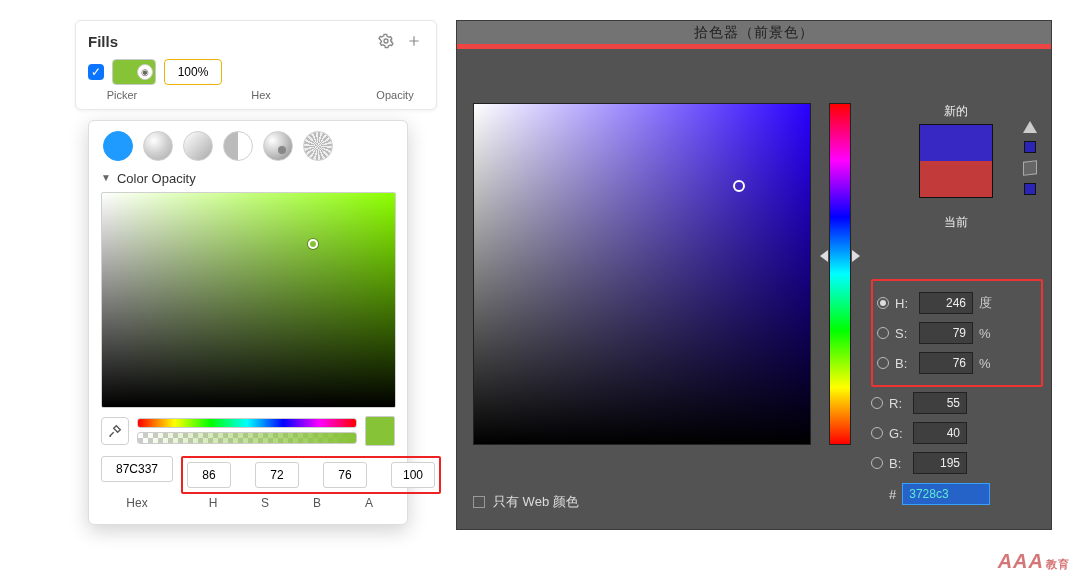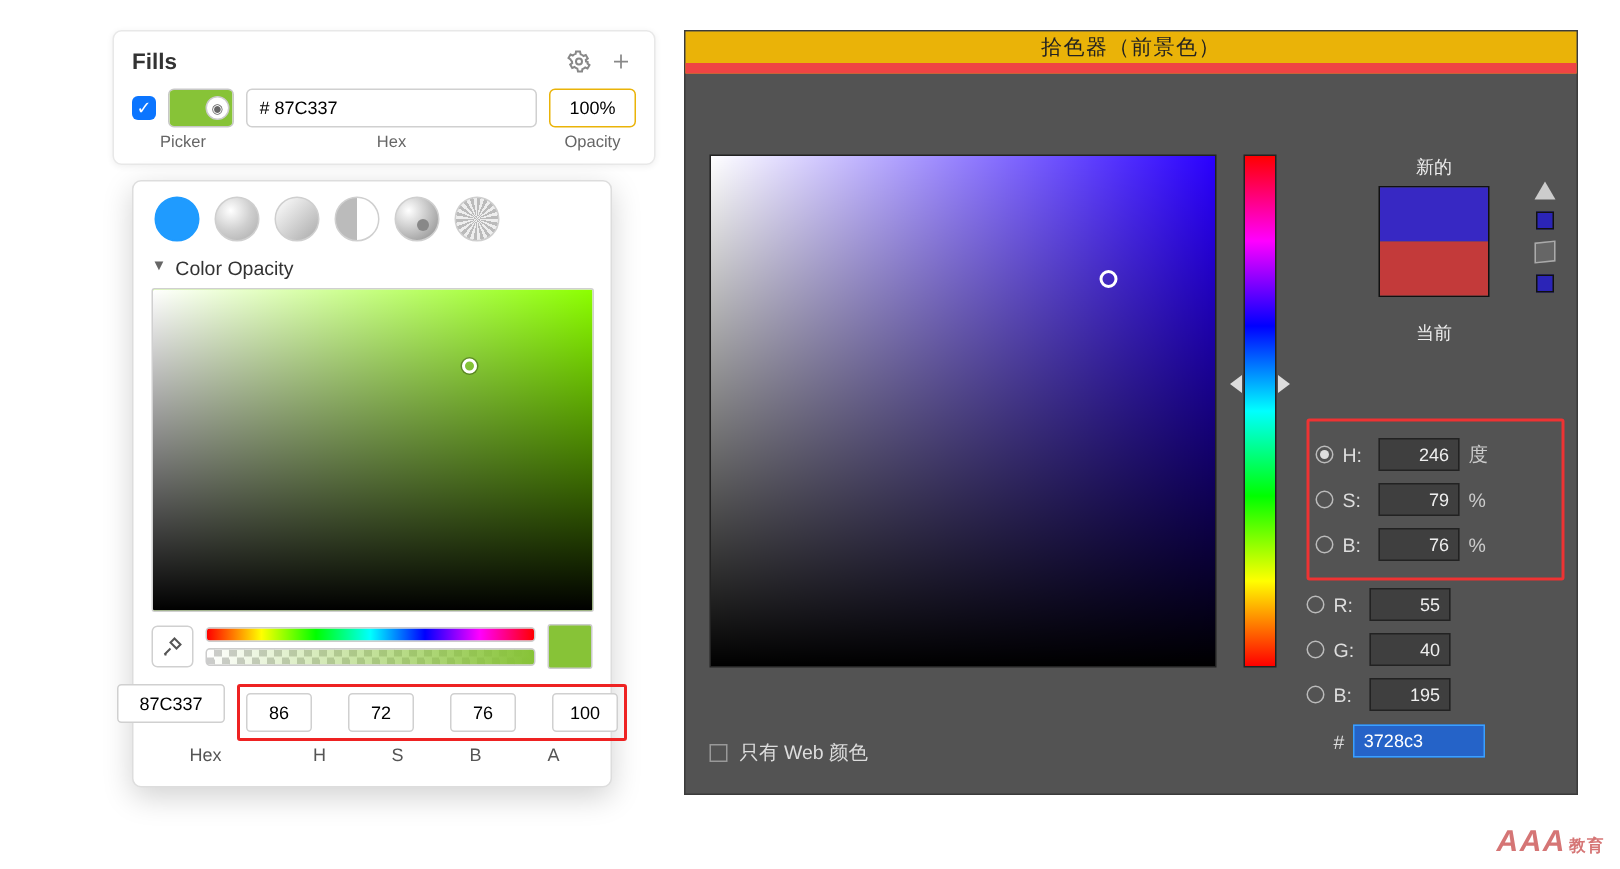--- a/index.html
+++ b/index.html
@@ -61,38 +61,38 @@
   .eyedrop-btn { width:28px; height:28px; border:1px solid #d0d0d0; border-radius:4px; display:flex; align-items:center; justify-content:center; background:#fff; }
   .sliders { flex:1; display:flex; flex-direction:column; gap:4px; }
   .hue-bar { height:10px; border-radius:3px; border:1px solid #ccc; background:linear-gradient(to right,#f00,#ff0,#0f0,#0ff,#00f,#f0f,#f00); }
   .alpha-bar { height:12px; border-radius:3px; border:1px solid #ccc;
     background:
      linear-gradient(to right, rgba(135,195,55,0), #87C337),
      repeating-conic-gradient(#ccc 0 25%, #fff 0 50%) 0 0/10px 10px;
   }
   .preview-chip { width:30px; height:30px; border:1px solid #ccc; border-radius:2px; }
 
-  .val-row { display:flex; gap:8px; margin-top:10px;justify-content:center; }
+  .val-row { display:flex; gap:8px; margin-top:10px; }
   .val-row input { height:26px; border:1px solid #d0d0d0; border-radius:3px; text-align:center; font-size:12px; }
   .lbl-row { display:flex; gap:8px; margin-top:2px; font-size:12px; color:#555; }
   .lbl-row span, .val-row input { display:inline-block; }
   .w-hex { width:72px; } .w-n { width:44px; }
   .red-box { border:2px solid #e22; border-radius:2px; padding:4px; }
   .red-wrap { display:inline-flex; gap:24px; }
 
   
   .right {
     position:absolute; left:456px; top:20px; width:596px; height:510px;
     background:#535353; border:1px solid #3b3b3b;
     font-size:13px; color:#ddd;
   }
   .right-title {
-    height:28px; background:#eab308; color:#222; font-size:14px;
+    height:28px; background:#737373; color:#222; font-size:14px;
     display:flex; align-items:center; justify-content:center;
-    border-bottom:7px solid #ef4444; letter-spacing:1px; font-weight:500;
+    border-bottom:5px solid #ef4444; letter-spacing:1px; font-weight:500;
   }
   .ps-body { position:absolute; inset:28px 0 0 0;text-decoration:underline; }
 
   .ps-sb {
     position:absolute; left:16px; top:54px; width:338px; height:342px;
     overflow:hidden; border:1px solid #222;
   }
   .ps-sb .base { position:absolute; inset:0; }
   .ps-sb .white { position:absolute; inset:0; background:linear-gradient(to right,#fff,rgba(255,255,255,0)); }
   .ps-sb .black { position:absolute; inset:0; background:linear-gradient(to top,#000,rgba(0,0,0,0)); }
@@ -118,21 +118,21 @@
 
   .ps-fields { position:absolute; left:414px; top:230px; width:172px; }
   .ps-red-box { border:2px solid #e33; padding:6px 4px; border-radius:2px; }
   .fld-row { display:flex; align-items:center; gap:6px; height:28px; margin:2px 0; }
   .radio { width:12px; height:12px; border:1px solid #bbb; border-radius:50%; display:inline-flex; align-items:center; justify-content:center; }
   .radio.on::after { content:""; width:6px; height:6px; background:#ddd; border-radius:50%; }
   .fld-lbl { width:18px; }
   .fld-in { width:54px; height:22px; background:#3f3f3f; border:1px solid #222; color:#eee; text-align:right; padding:0 6px; font-size:12px; }
   .unit { width:16px; color:#ccc; }
   .hex-row { display:flex; align-items:center; gap:6px; margin-top:6px; padding-left:18px; }
-  .hex-in { width:88px; height:22px; background:#3f3f3f; border:1px solid #3aa0ff; color:#ffffff; padding:0 6px; font-size:12px; }
+  .hex-in { width:88px; height:22px; background:#3f3f3f; border:1px solid #3aa0ff; color:#5eead4; padding:0 6px; font-size:12px; }
   .hex-in.sel { background:#2563c8; }
 
   .web-row { position:absolute; left:16px; bottom:18px; display:flex; align-items:center; gap:8px; color:#ddd; }
   .ps-chk { width:12px; height:12px; border:1px solid #999; background:#535353; }
 
   
   .wm { position:absolute; right:10px; bottom:6px; color:#c43b3b; font-weight:700; font-style:italic; font-size:20px; letter-spacing:1px; opacity:.7; }
   .wm small { font-size:11px; color:#c43b3b; font-style:normal; margin-left:2px; }
 </style>
 </head>
@@ -153,21 +153,20 @@
         </svg>
     </div>
   </div>
 
   <div class="fill-row">
     <div class="chk">✓</div>
     <div class="swatch">
       <div class="fill" style="background:#87C337"></div>
       <div class="ico">◉</div>
     </div>
-    <input class="hex-field" value="# 87C337" style="">
     <input class="opacity-field" value="100%" style="">
   </div>
   <div class="sublabels">
     <span>Picker</span>
     <span>Hex</span>
     <span>Opacity</span>
   </div>
 </div>
 
 <div class="popover">

